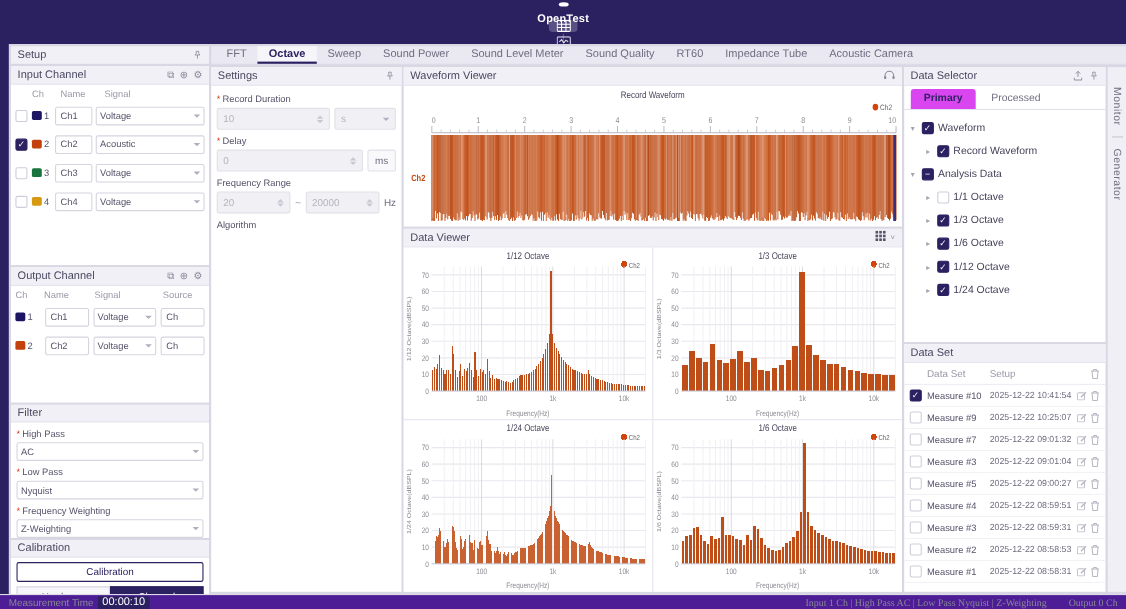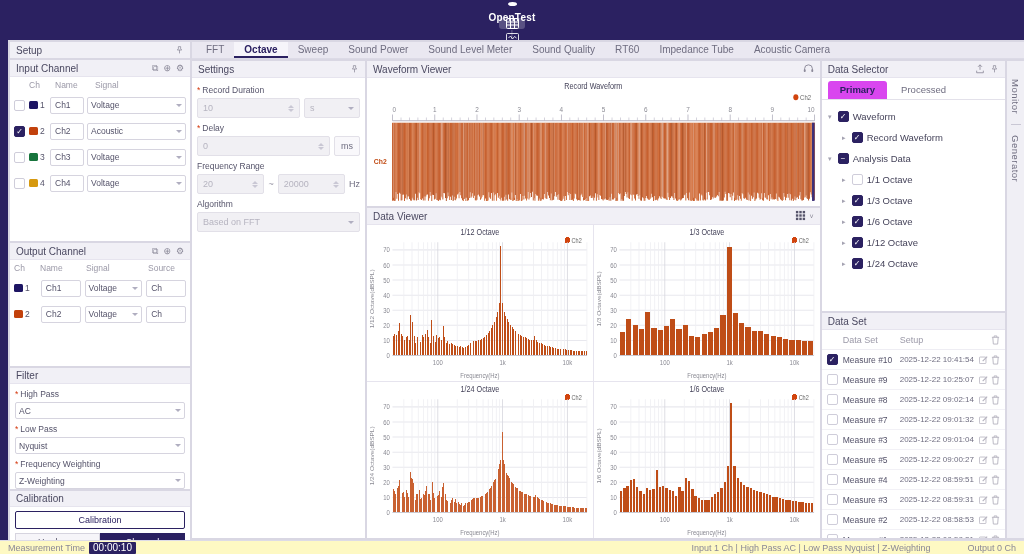--- a/index.html
+++ b/index.html
@@ -99,23 +99,23 @@
   .dset-row { display:flex; align-items:center; height:20px; padding:0 5px; font-size:8.5px; color:#55536a; border-bottom:1px solid #f2f1f6; }
   .dset-row .name { width:57px; flex:0 0 57px; white-space:nowrap; overflow:hidden; }
   .dset-row .time { flex:1; font-size:8px; color:#6f6d80; white-space:nowrap; overflow:hidden; }
   .dset-head .name { width:57px; flex:0 0 57px; }
   .dset-head .time { flex:1; }
   .cbcol { width:16px; flex:0 0 16px; }
   .rowicons { display:flex; gap:3px; flex:0 0 26px; justify-content:flex-end; }
   .rowicons svg { display:block; }
 
   
-  .statusbar { flex:0 0 14px; background:#fef9c3; border-top:1px solid #dddbe6; display:flex; align-items:center; padding:0 8px; font-size:9px; color:#8a8896; gap:4px; }
+  .statusbar { flex:0 0 14px; background:#4c1d95; border-top:1px solid #dddbe6; display:flex; align-items:center; padding:0 8px; font-size:9px; color:#8a8896; gap:4px; }
   .timer-badge { background:#2b2161; color:#fff; font-family:Liberation Sans, sans-serif; font-size:10px; padding:0 4px; border-radius:1px; line-height:12px; }
-  .sb-right { margin-left:auto; display:flex; gap:37px; }
+  .sb-right { margin-left:auto; display:flex; gap:20px;font-family:Liberation Serif, serif; }
   svg text { font-family:"Liberation Sans", sans-serif; }
 </style>
 </head>
 <body>
 
 <div class="app">
 
   <header class="topbar">
     <div class="tb-row tb-row1">
       <span class="logo-ring"></span>
@@ -395,26 +395,20 @@
               <div class="dis-input">
                 <span>20000</span>
                 <span class="stepper">
                     <i class="up"></i>
                     <i class="dn"></i>
                   </span>
               </div>
               <span class="unit-txt">Hz</span>
             </div>
             <div class="field-label"><span>Algorithm</span></div>
-            <div class="dis-row">
-              <div class="dis-input">
-                <span>Based on FFT</span>
-                  <span class="caret"></span>
-              </div>
-            </div>
           </div>
         </section>
 
         <section class="charts-col">
           <div class="panel wave-panel">
             <div class="phead">
               <span>Waveform Viewer</span>
               <span class="sp"></span>
               <span>
                 <svg width="11" height="10" viewBox="0 0 14 12">
@@ -1869,40 +1863,20 @@
                       <svg width="9" height="10" viewBox="0 0 10 11">
                         <path d="M1 2.5h8M3.5 2.5V1h3v1.5M2 2.5l.6 7.5h4.8L8 2.5" fill="none" stroke="#b5b3bf"></path>
                       </svg>
                     </span>
     </span>
   </div>
   <div class="dset-row">
     <span class="cbcol">
                     <span class="cb"></span>
                   </span>
-    <span class="name">Measure #8</span>
-    <span class="time">2025-12-22 09:02:14</span>
-    <span class="rowicons">
-      <span>
-                      <svg width="9" height="9" viewBox="0 0 11 11">
-                        <rect x="0.5" y="2.5" width="8" height="8" rx="1" fill="none" stroke="#b5b3bf"></rect>
-                        <path d="M4 7l5.5-5.5 1 1L5 8z" fill="#b5b3bf"></path>
-                      </svg>
-                    </span>
-      <span>
-                      <svg width="9" height="10" viewBox="0 0 10 11">
-                        <path d="M1 2.5h8M3.5 2.5V1h3v1.5M2 2.5l.6 7.5h4.8L8 2.5" fill="none" stroke="#b5b3bf"></path>
-                      </svg>
-                    </span>
-    </span>
-  </div>
-  <div class="dset-row">
-    <span class="cbcol">
-                    <span class="cb"></span>
-                  </span>
     <span class="name">Measure #7</span>
     <span class="time">2025-12-22 09:01:32</span>
     <span class="rowicons">
       <span>
                       <svg width="9" height="9" viewBox="0 0 11 11">
                         <rect x="0.5" y="2.5" width="8" height="8" rx="1" fill="none" stroke="#b5b3bf"></rect>
                         <path d="M4 7l5.5-5.5 1 1L5 8z" fill="#b5b3bf"></path>
                       </svg>
                     </span>
       <span>

